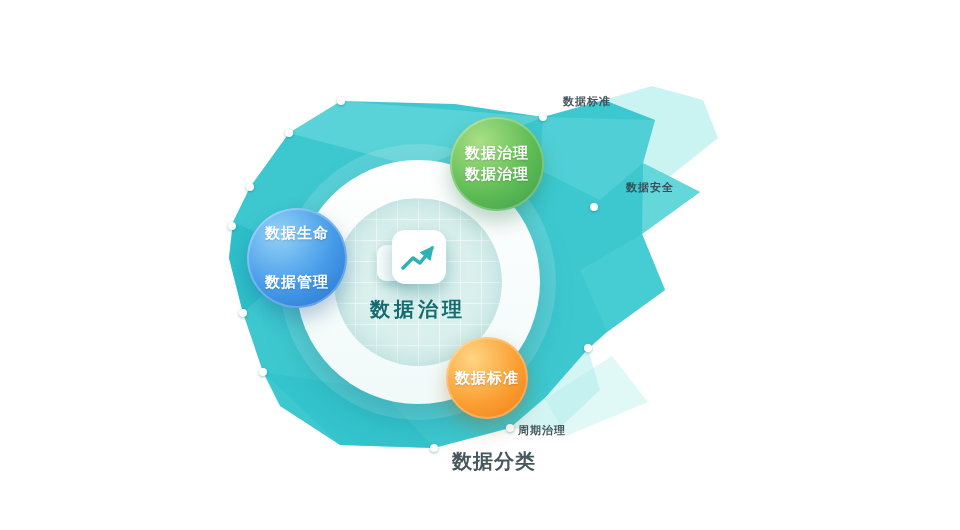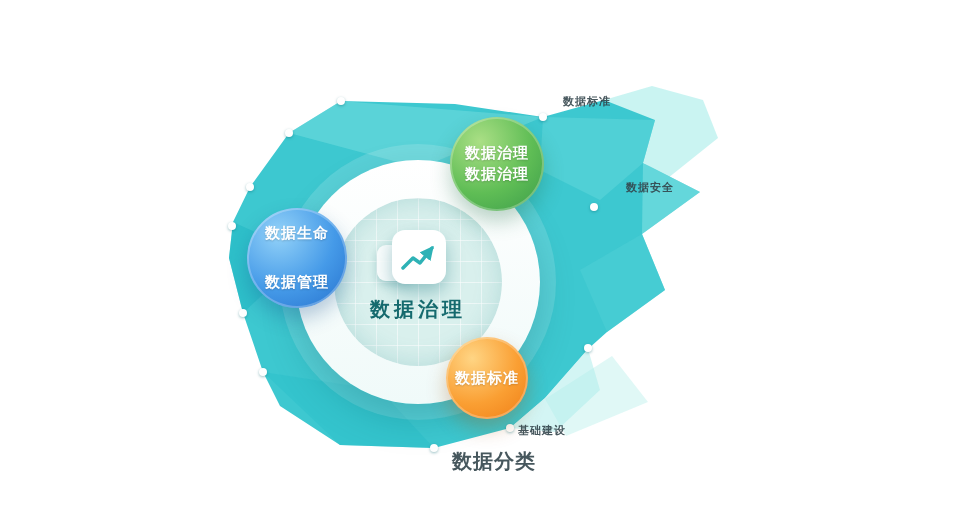--- a/index.html
+++ b/index.html
@@ -129,16 +129,16 @@
   <div class="badge badge-blue">
     <span>数据生命</span>
     <span>数据管理</span>
   </div>
   <div class="badge badge-orange">
     <span>数据标准</span>
   </div>
 
   <div class="plabel plabel-1">数据标准</div>
   <div class="plabel plabel-2">数据安全</div>
-  <div class="plabel plabel-3">基础建设</div>
+  <div class="plabel plabel-3">周期治理</div>
   <div class="plabel plabel-4">数据分类</div>
 
 </div>
 
 </body></html>

